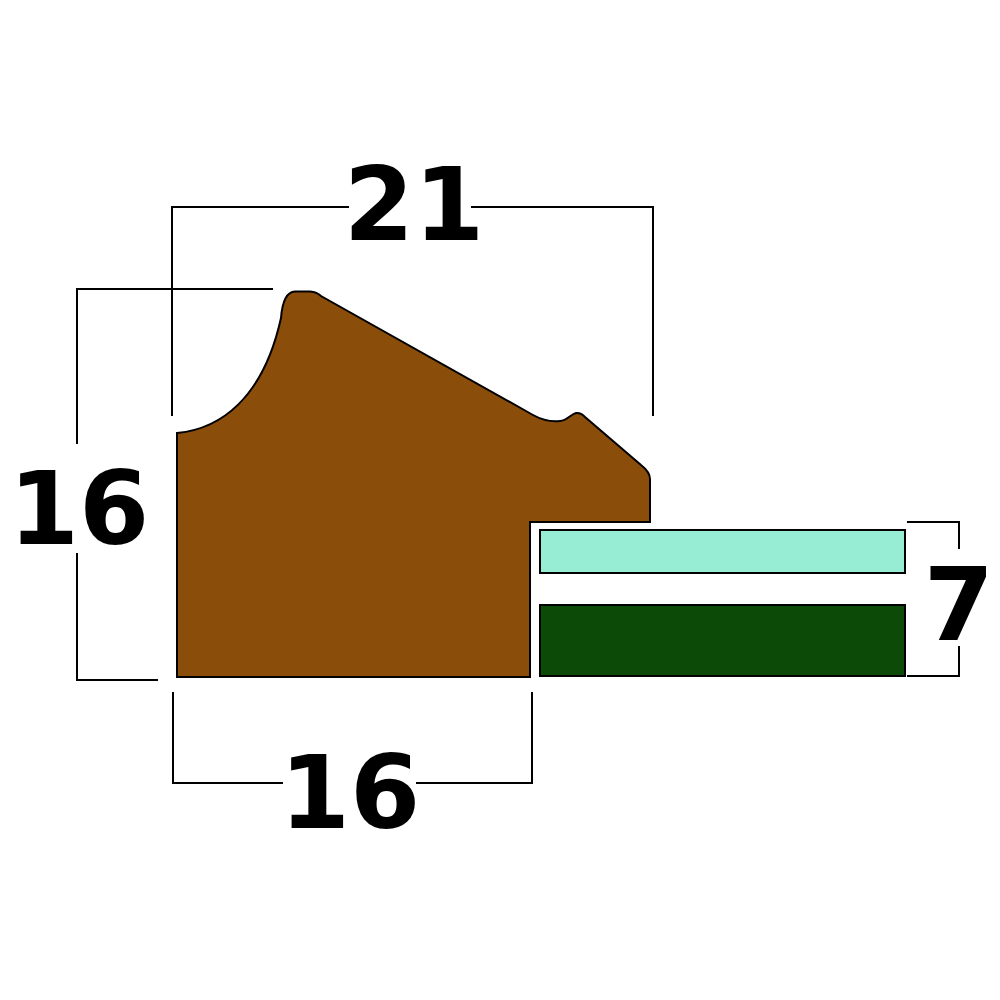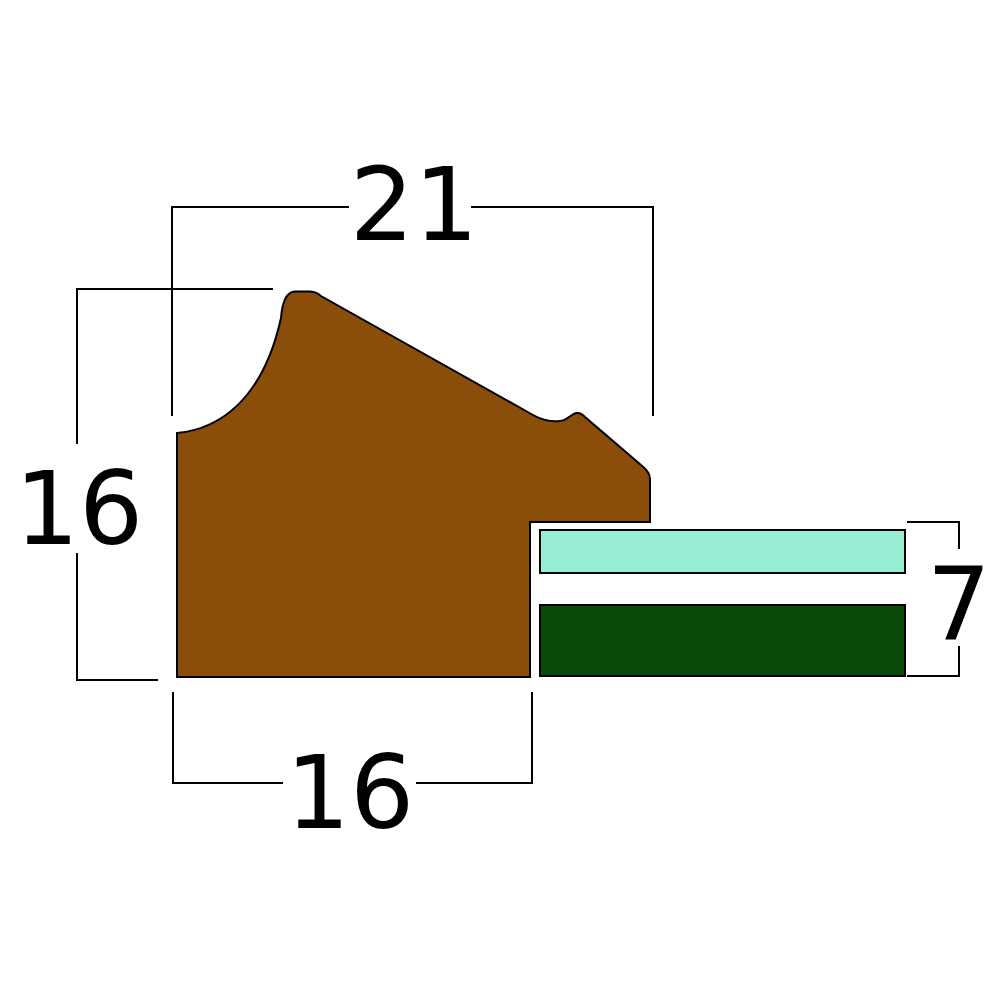--- a/index.html
+++ b/index.html
@@ -8,20 +8,21 @@
     width: 1000px;
     height: 1000px;
     background: #ffffff;
     overflow: hidden;
   }
   .stage {
     position: relative;
     width: 1000px;
     height: 1000px;
     background: #ffffff;
+    font-weight: bold;
   }
   svg { display: block; }
   .dimline {
     fill: none;
     stroke-width: 2;
     stroke-linecap: square;
     stroke-linejoin: miter;
   }
   .shape {
     stroke-width: 2;

